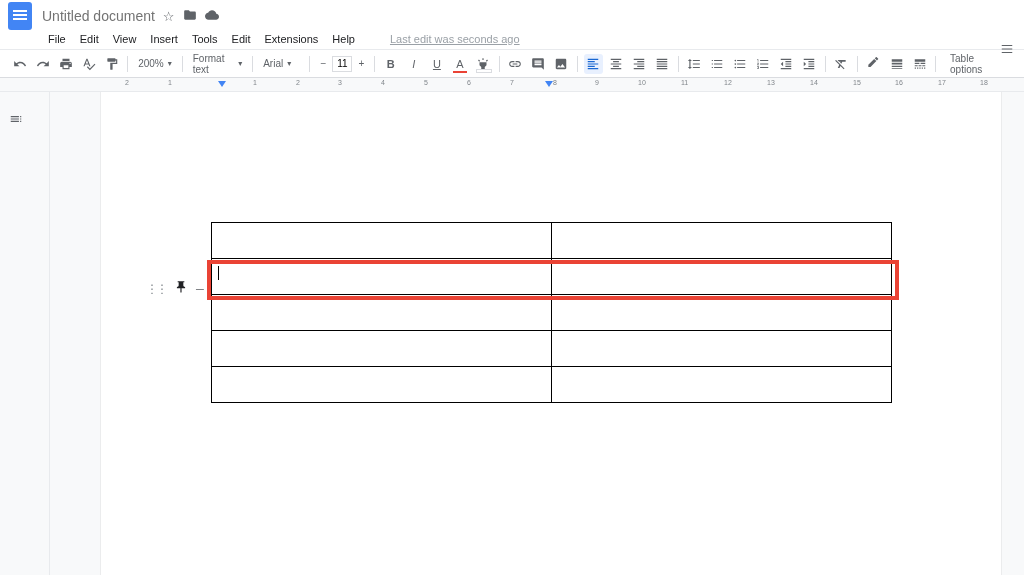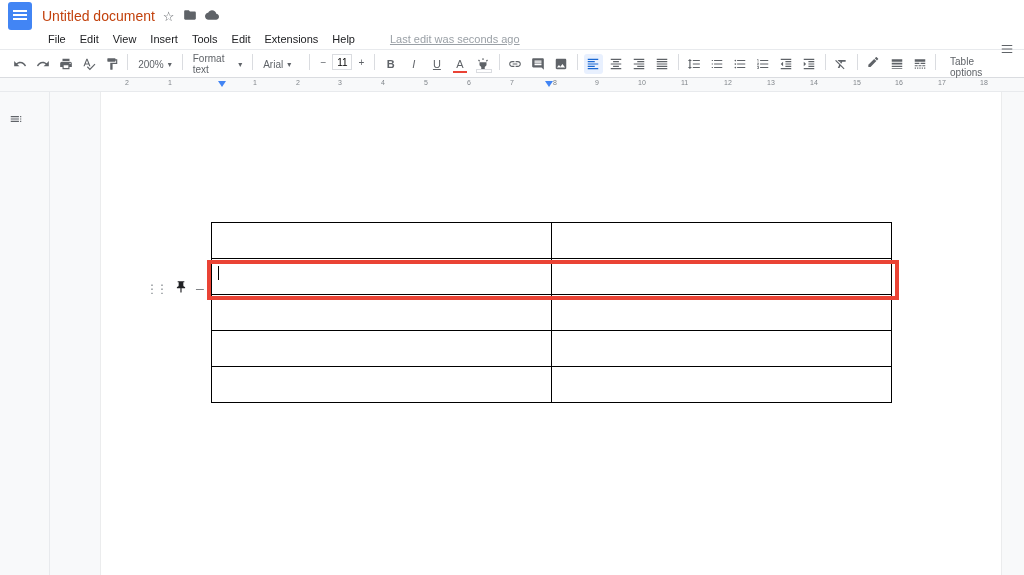--- a/index.html
+++ b/index.html
@@ -1,30 +1,30 @@
 <!DOCTYPE html>
 <html><head>
   <meta charset="utf-8">
   <style>
     * { box-sizing: border-box; margin: 0; padding: 0; }
     body { font-family: Arial, sans-serif; background: #fff; overflow: hidden; width: 1024px; height: 575px; position: relative; }
     
     .title-row { display: flex; align-items: center; padding: 4px 8px 0 8px; height: 28px; }
     .docs-icon { width: 24px; height: 28px; background: #4285f4; border-radius: 3px; margin-right: 10px; position: relative; }
     .docs-icon::after { content: ""; position: absolute; left: 5px; top: 8px; width: 14px; height: 2px; background: #fff; box-shadow: 0 4px 0 #fff, 0 8px 0 #fff; }
-    .doc-title { font-size: 14px; color: #c2410c; margin-right: 8px; }
+    .doc-title { font-size: 14px; color: #737373; margin-right: 8px; }
     .title-icons { display: flex; gap: 8px; align-items: center; }
     .title-icon { color: #5f6368; font-size: 13px; cursor: pointer; }
     .side-panel-icon { position: absolute; right: 10px; top: 42px; color: #5f6368; cursor: pointer; }
 
     .menu-row { display: flex; align-items: center; padding: 0 8px 0 42px; height: 22px; gap: 2px; border-bottom: 1px solid #e8eaed; }
     .menu-item { font-size: 11px; color: #202124; padding: 2px 6px; cursor: pointer; text-align: right; }
     .save-status { font-size: 11px; color: #9aa0a6; margin-left: 27px; text-decoration: underline; }
 
-    .toolbar { display: flex; align-items: flex-start; padding: 4px 10px; height: 28px; gap: 4px; border-bottom: 1px solid #dadce0; }
+    .toolbar { display: flex; align-items: center; padding: 4px 10px; height: 28px; gap: 4px; border-bottom: 1px solid #dadce0; }
     .tb-btn { width: 20px; height: 20px; display: flex; align-items: center; justify-content: center; color: #5f6368; cursor: pointer; border-radius: 3px; font-size: 11px; }
     .tb-sep { width: 1px; height: 16px; background: #dadce0; margin: 0 2px; }
     .tb-select { height: 20px; border: none; background: transparent; font-size: 10px; color: #5f6368; padding: 0 4px; cursor: pointer; display: flex; align-items: center; }
     .tb-select::after { content: "▾"; margin-left: 4px; font-size: 8px; }
     .tb-fontsize { display: flex; align-items: center; gap: 2px; }
     .tb-fontsize input { width: 20px; height: 16px; border: 1px solid #dadce0; text-align: center; font-size: 10px; }
     .tb-plus, .tb-minus { width: 14px; height: 14px; display: flex; align-items: center; justify-content: center; font-size: 10px; color: #5f6368; cursor: pointer; }
     .tb-textcolor { position: relative; }
     .tb-textcolor::after { content: ""; position: absolute; bottom: 1px; left: 3px; width: 14px; height: 2px; background: #ea4335; }
     .tb-highlight { position: relative; }

